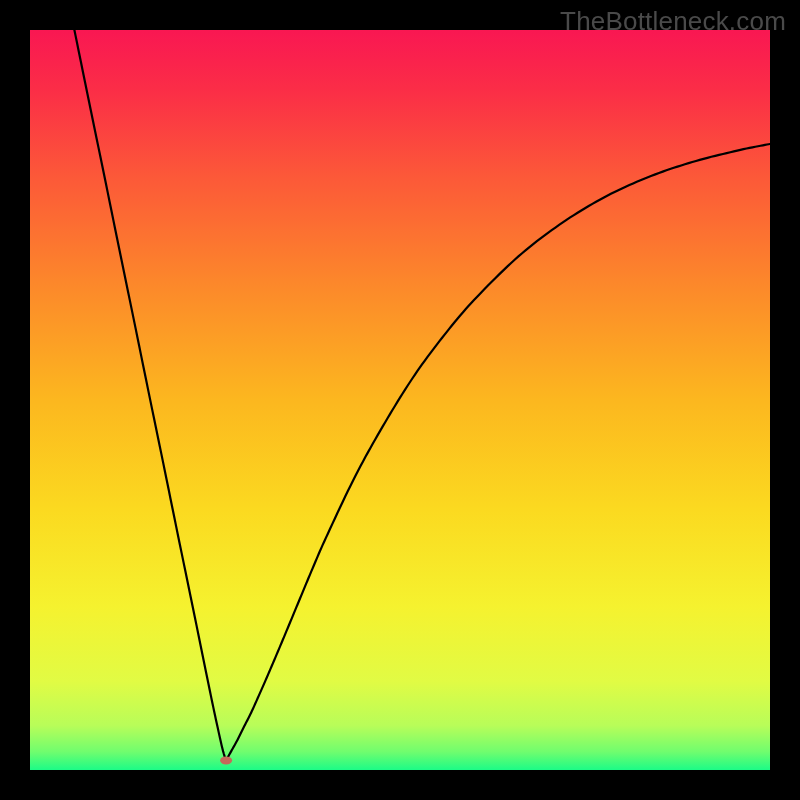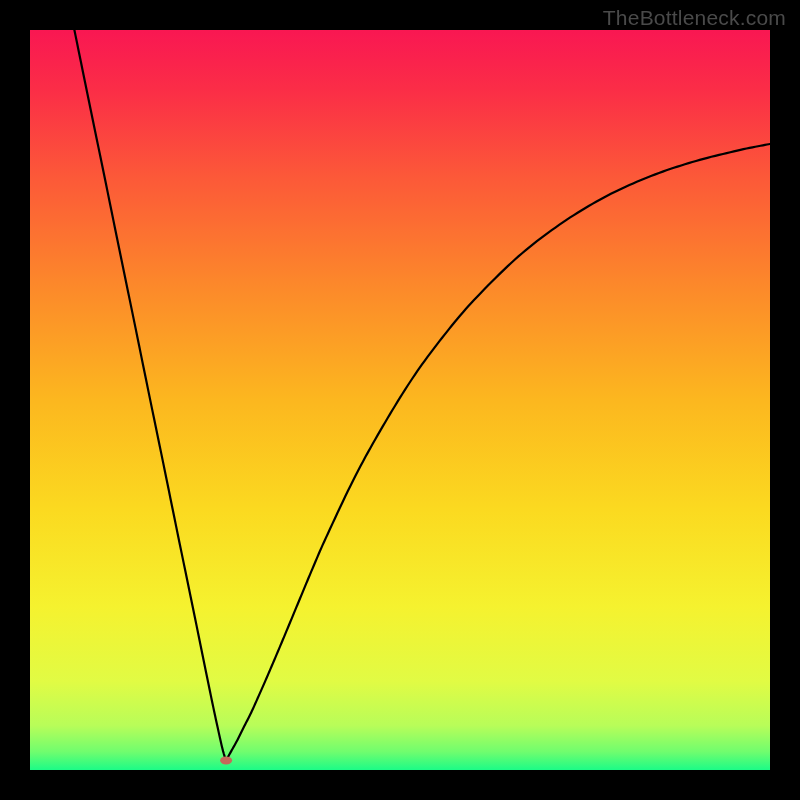--- a/index.html
+++ b/index.html
@@ -16,21 +16,21 @@
     left: 0;
     width: 800px;
     height: 800px;
     background: #000;
   }
   .watermark {
     position: absolute;
     top: 6px;
     right: 14px;
     font-family: Arial, Helvetica, sans-serif;
-    font-size: 21px;
+    font-size: 26px;
     font-weight: 500;
     color: #4a4a4a;
     letter-spacing: 0.2px;
     z-index: 20;
   }
   .plot {
     position: absolute;
     left: 30px;
     top: 30px;
     width: 740px;

